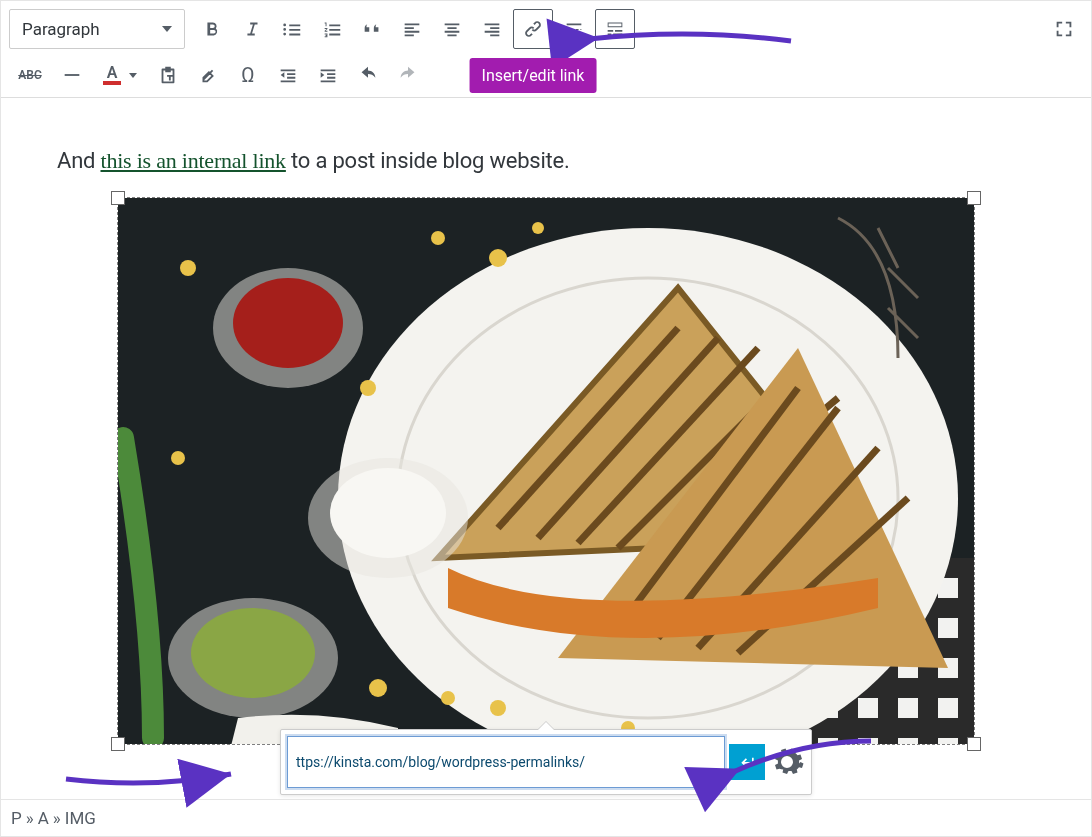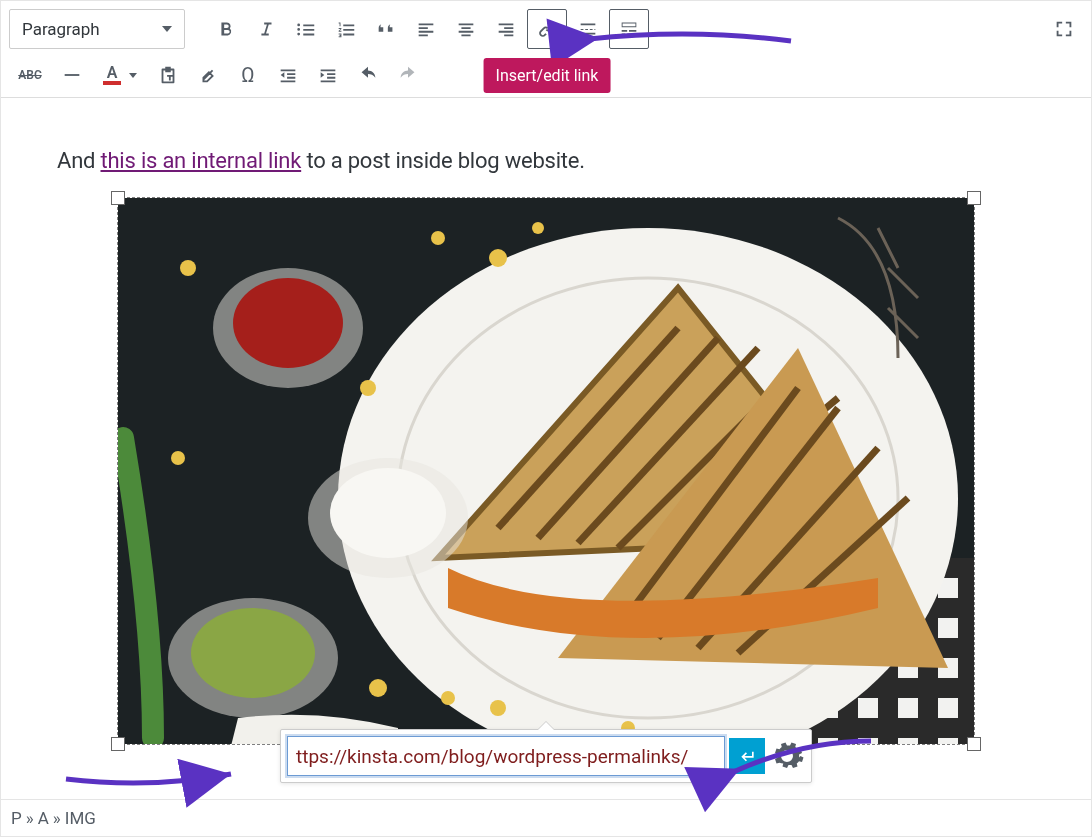--- a/index.html
+++ b/index.html
@@ -12,37 +12,37 @@
   }
   html,body { margin:0; padding:0; font-family: -apple-system, BlinkMacSystemFont, "Segoe UI", Roboto, Helvetica, Arial, sans-serif; color:var(--text); background:#fff;}
   .wrap { width:1092px; height:837px; box-sizing:border-box; border:1px solid #e5e5e5; position:relative; }
   
   .toolbars { border-bottom:1px solid #ddd; background:#fff; display:flex; flex-direction:column; padding-top:4px;}
   .row { display:flex; align-items:center; height:48px; gap:2px; padding:0 8px;}
   .spacer { flex:1; }
   .btn { width:38px; height:38px; display:flex; align-items:center; justify-content:center; color:#555d66; border-radius:2px; position:relative; }
   .btn svg { width:22px; height:22px; }
   .btn.active { border:1px solid #555d66; }
-  .sel { width:150px; height:38px; border:1px solid #ccc; background:#fff; display:flex; align-items:center; padding:0 12px; font-size:17px; color:#32373c; border-radius:2px; margin-right:20px;}
+  .sel { width:150px; height:38px; border:1px solid #ccc; background:#fff; display:flex; align-items:center; padding:0 12px; font-size:17px; color:#32373c; border-radius:2px; margin-right:6px;}
   .sel .caret { margin-left:auto; width:0; height:0; border-left:5px solid transparent; border-right:5px solid transparent; border-top:6px solid #555d66;}
-  .tooltip { position:absolute; top:48px; left:50%; transform:translateX(-50%); background:#be185d; color:#fff; font-size:16px; padding:8px 12px; border-radius:3px; white-space:nowrap; z-index:50;text-align:right;}
+  .tooltip { position:absolute; top:48px; left:50%; transform:translateX(-50%); background:#a21caf; color:#fff; font-size:16px; padding:8px 12px; border-radius:3px; white-space:nowrap; z-index:50;text-align:right;}
   
   .content { padding:24px 56px 0 56px; position:relative;}
   .para { font-size:22px; color:#32373c; letter-spacing:-0.01em; line-height:1.5; margin-bottom:20px;}
-  .para a { color:#701a75; text-decoration:underline; }
+  .para a { color:#14532d; text-decoration:underline;font-family:Liberation Serif, serif; }
   .imgwrap { position:relative; width:856px; margin:0 auto; border:1px dashed #7f7f7f;}
   .imgwrap .handle { position:absolute; width:12px; height:12px; background:#fff; border:1px solid #666;}
   .h-tl{top:-7px; left:-7px;} .h-tr{top:-7px; right:-7px;} .h-bl{bottom:-7px; left:-7px;} .h-br{bottom:-7px; right:-7px;}
   
   .foodimg { display:block; width:100%; height:546px; }
   
   .linkpop { position:absolute; left:50%; transform:translateX(-50%); top:calc(24px + 33px + 20px + 548px + 6px); background:#fff; border:1px solid #ccc; border-radius:2px; padding:6px; display:flex; align-items:center; gap:4px; box-shadow:0 1px 4px rgba(0,0,0,.1);}
   .linkpop::before{content:""; position:absolute; top:-9px; left:50%; transform:translateX(-50%); width:0;height:0; border-left:9px solid transparent; border-right:9px solid transparent; border-bottom:9px solid #ccc;}
   .linkpop::after{content:""; position:absolute; top:-8px; left:50%; transform:translateX(-50%); width:0;height:0; border-left:8px solid transparent; border-right:8px solid transparent; border-bottom:8px solid #fff;}
-  .urlinput { height:34px; width:420px; border:1px solid var(--link-outline); outline:2px solid rgba(108,155,212,.35); outline-offset:0; font-size:19px; padding:2px 8px; font-family:inherit; color:#7f1d1d;}
+  .urlinput { height:34px; width:420px; border:1px solid var(--link-outline); outline:2px solid rgba(108,155,212,.35); outline-offset:0; font-size:14px; padding:8px 8px; font-family:inherit; color:#0c4a6e;}
   .applybtn { height:36px; width:36px; background:var(--accent-blue); display:flex; align-items:center; justify-content:center;}
   .applybtn svg{ width:20px; height:20px; }
   .gearbtn { height:36px; width:36px; display:flex; align-items:center; justify-content:center; color:#555d66;}
   
   .footer { position:absolute; bottom:0; left:0; right:0; height:36px; border-top:1px solid #e5e5e5; display:flex; align-items:center; padding:0 10px; font-size:17px; color:#555d66; gap:4px;}
   
   .annot { position:absolute; pointer-events:none;}
   .annot svg{overflow:visible;}
 </style>
 </head>

